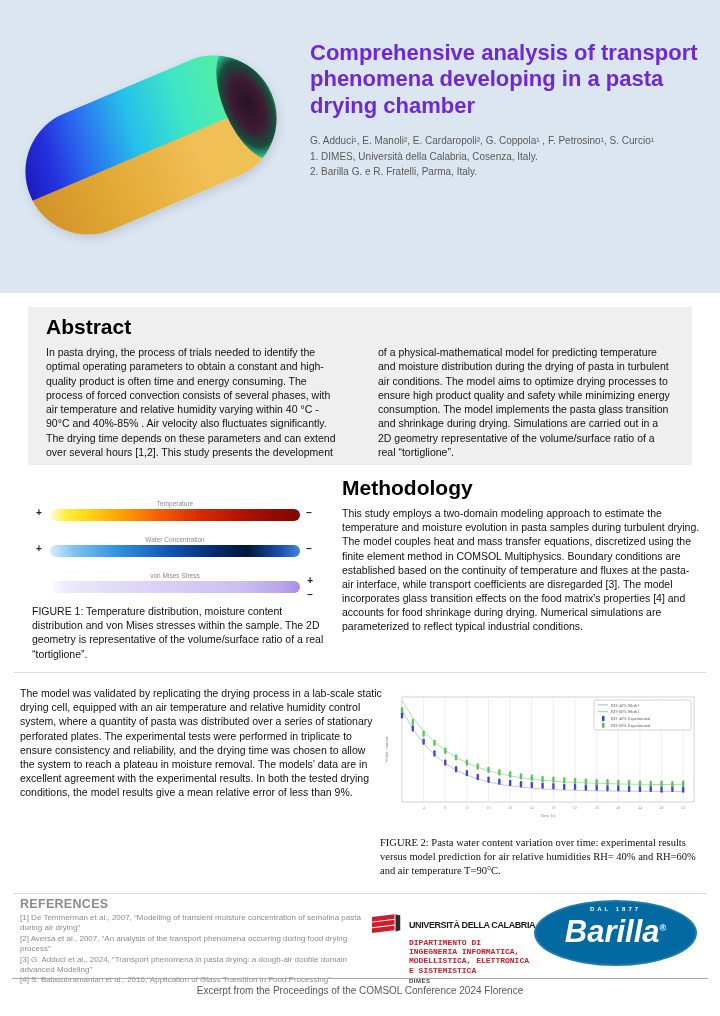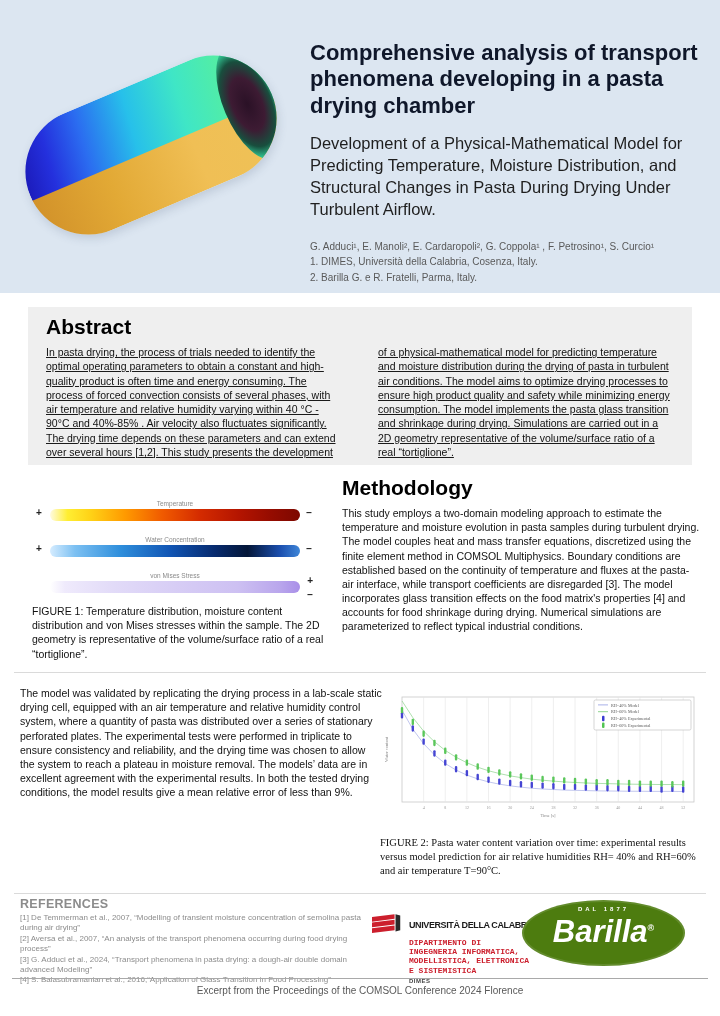--- a/index.html
+++ b/index.html
@@ -13,29 +13,29 @@
     transform:rotate(-23deg);border-radius:63px/63px;overflow:hidden;
     box-shadow:0 4px 10px rgba(60,80,110,0.18);}
   .tube .half-top{position:absolute;left:0;top:0;right:0;height:54%;
     background:linear-gradient(97deg,#1a17b4 0%,#2430dd 13%,#2b6cf0 27%,#27c0ea 46%,#3fe6c6 66%,#52eda6 83%,#41e089 100%);}
   .tube .half-bottom{position:absolute;left:0;bottom:0;right:0;height:47%;
     background:linear-gradient(90deg,#d2922a 0%,#e2a935 30%,#f0bf55 65%,#eec257 100%);}
   .tube .cap{position:absolute;right:-6px;top:2px;width:56px;height:122px;border-radius:50%;
     background:radial-gradient(ellipse at 42% 50%,#2a1126 0%,#3d1b33 32%,#184f3e 52%,#35d9a0 68%,#4fe8b8 82%,#cfeC9a 100%);}
 
   .title-block{position:absolute;left:310px;top:40px;width:396px;}
-  .title-block h1{margin:0 0 14px 0;font-size:22px;line-height:1.2;font-weight:bold;color:#0f172a;}
+  .title-block h1{margin:0 0 14px 0;font-size:22px;line-height:1.2;font-weight:bold;color:#6d28d9;}
   .title-block h2{margin:0 0 18px 0;font-size:16.5px;line-height:1.33;font-weight:normal;color:#1f1f1f;}
   .authors{font-size:10px;line-height:1.55;color:#595959;margin:0;}
 
   
   .abstract-card{position:absolute;left:28px;top:307px;width:664px;height:158px;
     background:#efefef;box-sizing:border-box;padding:8px 18px;}
   .sec-h{margin:0 0 6px 0;font-size:21px;font-weight:bold;color:#000;}
-  .cols{display:flex;gap:36px;text-decoration:underline;}
+  .cols{display:flex;gap:36px;}
   .col{flex:1;font-size:10.5px;line-height:1.36;color:#111;}
 
   
   .fig1{position:absolute;left:50px;top:500px;width:250px;}
   .cbar-row{position:relative;margin-bottom:15px;}
   .cbar-label{font-size:6.5px;color:#8a8a8a;text-align:center;margin-bottom:2px;}
   .cbar{height:12px;border-radius:6px;}
   .cbar-temp{background:linear-gradient(90deg,#fffbe0 0%,#ffee33 7%,#ffd317 16%,#ff9a00 30%,#f05a00 45%,#d42b00 60%,#b31400 76%,#960c00 88%,#7d0800 100%);}
   .cbar-water{background:linear-gradient(90deg,#d5ecff 0%,#7cc0f2 10%,#2f8fdc 28%,#1155b4 48%,#072a6e 66%,#041638 79%,#1b4fae 92%,#3f86d8 100%);}
   .cbar-stress{background:linear-gradient(90deg,#ffffff 0%,#efeafc 6%,#e2dbf8 25%,#d7cdf5 50%,#cdc0f2 75%,#b9a6ec 92%,#a98fe8 100%);}
@@ -62,21 +62,21 @@
   .refs{position:absolute;left:20px;top:897px;width:350px;}
   .refs-h{margin:0 0 2px 0;font-size:12.5px;font-weight:bold;color:#8c8c8c;letter-spacing:0.3px;}
   .ref-item{font-size:8px;line-height:1.3;color:#8c8c8c;}
 
   .unical{position:absolute;left:372px;top:902px;width:168px;}
   .unical-row{display:flex;align-items:center;gap:5px;margin-top:12px;}
   .unical-name{font-size:9px;font-weight:bold;color:#1a1a1a;letter-spacing:-0.4px;}
   .unical-dept{margin:3px 0 0 37px;font-size:8px;line-height:1.15;font-weight:bold;color:#cc1f2d;font-family:Liberation Mono, monospace;}
   .unical-abbr{margin:3px 0 0 37px;font-size:6px;font-weight:bold;color:#444;letter-spacing:0.5px;}
 
-  .barilla{position:absolute;left:522px;top:900px;width:163px;height:66px;background:#4d7c0f;
+  .barilla{position:absolute;left:534px;top:900px;width:163px;height:66px;background:#0369a1;
     border-radius:50%;box-shadow:inset 0 0 0 2px rgba(255,255,255,0.12);}
   .barilla-tagline{position:absolute;top:6px;left:0;right:0;text-align:center;
     font-size:6px;font-weight:bold;color:#ffffff;letter-spacing:3px;}
   .barilla-word{position:absolute;top:14px;left:0;right:0;text-align:center;
     font-size:31px;font-weight:bold;font-style:italic;color:#ffffff;}
   .barilla-reg{font-size:9px;font-style:normal;vertical-align:super;}
 
   .footer-line{position:absolute;left:12px;right:12px;top:978px;height:1px;background:#a9a9a9;}
   .footer-text{position:absolute;left:0;right:0;top:985px;text-align:center;
     font-size:10px;color:#595959;}
@@ -91,21 +91,20 @@
   <div class="pasta-wrap">
     <div class="tube">
       <div class="half-bottom"></div>
       <div class="half-top"></div>
       <div class="cap"></div>
     </div>
   </div>
 
   <div class="title-block">
     <h1>Comprehensive analysis of transport phenomena developing in a pasta drying chamber</h1>
-    <h2>Development of a Physical-Mathematical Model for Predicting Temperature, Moisture Distribution, and Structural Changes in Pasta During Drying Under Turbulent Airflow.</h2>
     <p class="authors">
       <span>G. Adduci¹, E. Manoli², E. Cardaropoli², G. Coppola¹ , F. Petrosino¹, S. Curcio¹</span><br>
       <span>1. DIMES, Università della Calabria, Cosenza, Italy.</span><br>
       <span>2. Barilla G. e R. Fratelli, Parma, Italy.</span>
     </p>
   </div>
 
   <div class="abstract-card">
     <h3 class="sec-h">Abstract</h3>
     <div class="cols">

